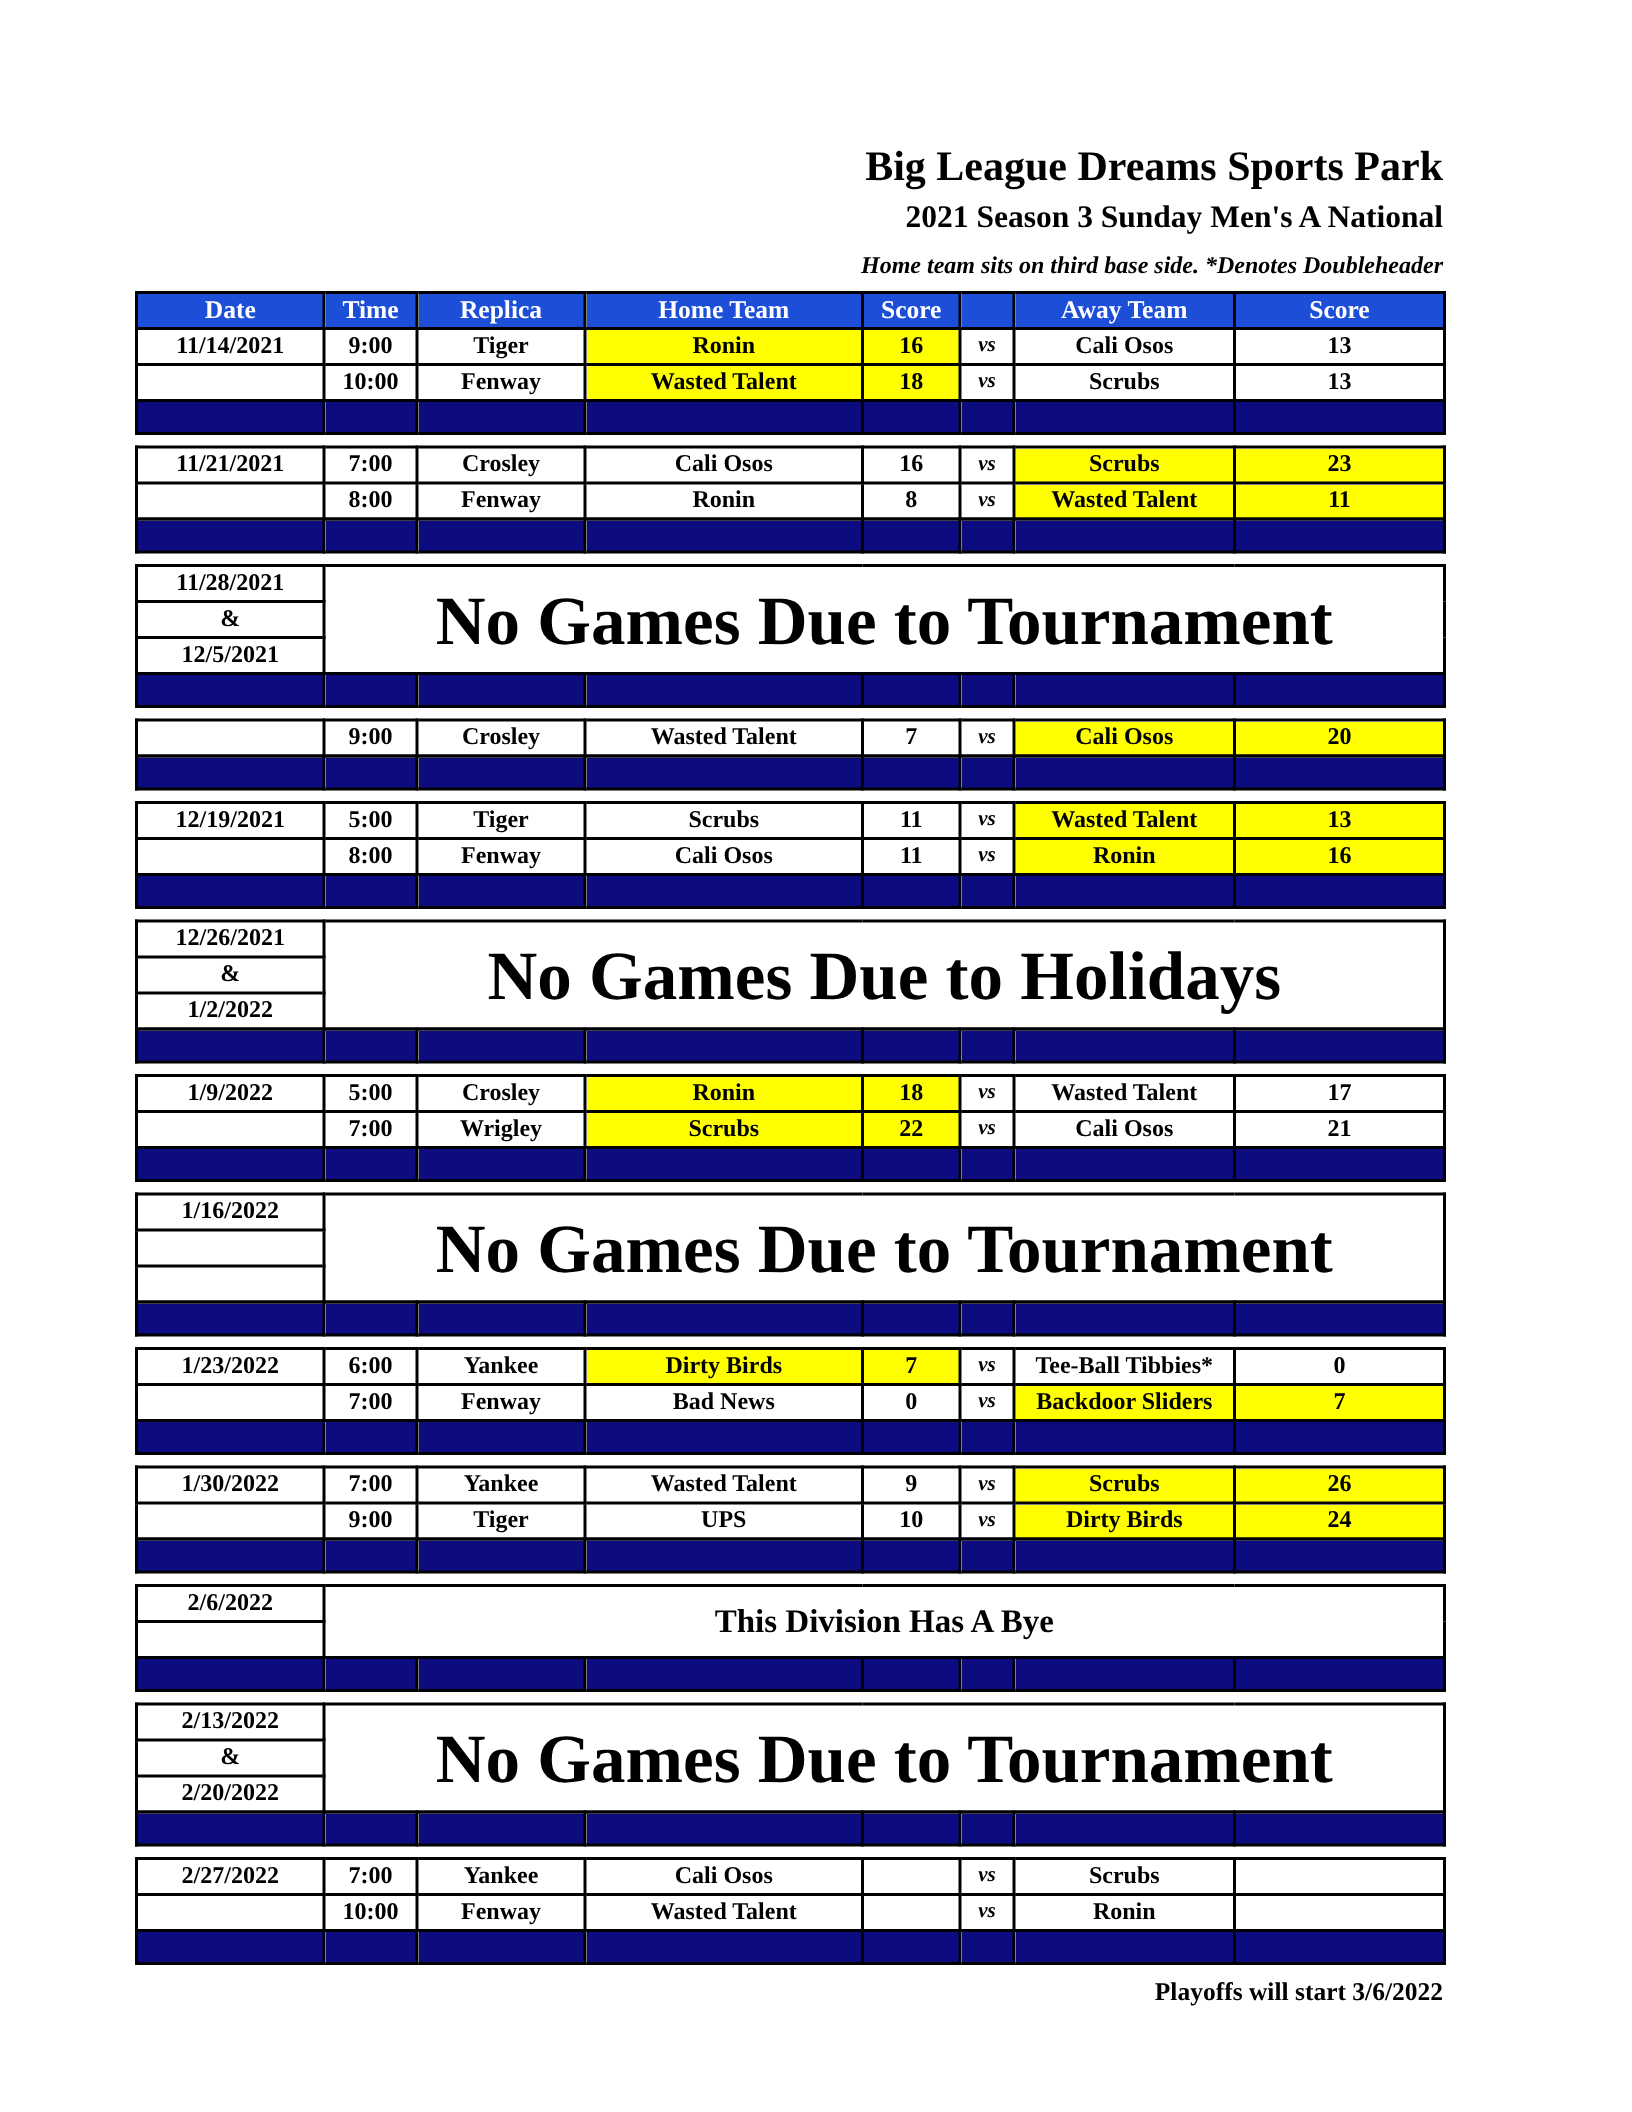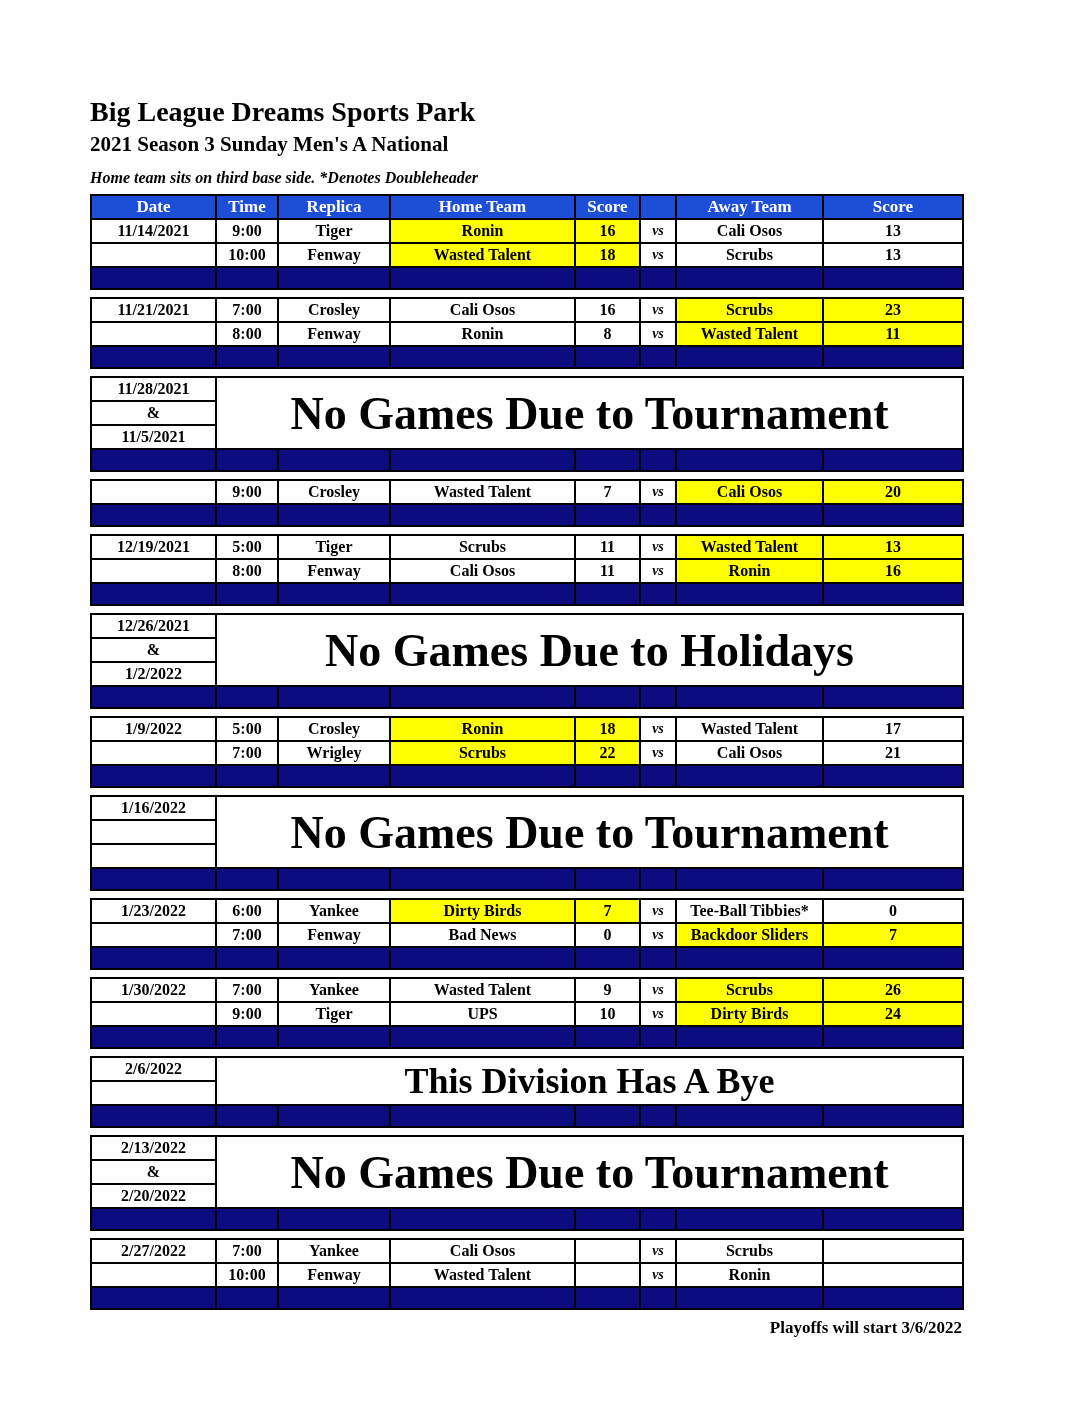--- a/index.html
+++ b/index.html
@@ -1,37 +1,37 @@
 <!DOCTYPE html>
 <html><head>
 <meta charset="utf-8">
 <style>
   html,body{margin:0;padding:0;background:#e8e8e8;}
   .page{width:1088px;height:1408px;background:#ffffff;position:relative;
         font-family:"Liberation Serif", serif; color:#000;}
   .content{position:absolute;left:90px;top:96px;width:872px;}
-  .titleblock{text-align:left;}
+  .titleblock{text-align:right;}
   .title{font-size:28px;font-weight:bold;margin:0 0 4px 0;}
   .subtitle{font-size:21px;font-weight:bold;margin:0 0 12px 0;}
   .note{font-size:16px;font-weight:bold;font-style:italic;margin:0 0 7px 0;}
   table.sec{border-collapse:collapse;table-layout:fixed;width:872px;}
   .fuse{margin-top:-2px;}
   .gap{height:7px;}
   td{border:2px solid #000;height:22px;padding:0 2px;text-align:center;
      vertical-align:middle;font-weight:bold;font-size:16px;white-space:nowrap;
      overflow:hidden;}
   .w1{width:125px;} .w2{width:62px;} .w3{width:112px;} .w4{width:185px;}
   .w5{width:65px;} .w6{width:36px;} .w7{width:147px;} .w8{width:140px;}
   .hdr td{background:#1d4ed8;color:#ffffff;font-size:17px;}
   .sep td{background:#0c0c80;height:20px;}
   .cv{font-style:italic;font-size:14px;}
   tr[data-hl="home"] .ch, tr[data-hl="home"] .chs{background:#ffff00;}
   tr[data-hl="away"] .ca, tr[data-hl="away"] .cas{background:#ffff00;}
   .banner{font-size:46px;font-weight:bold;letter-spacing:0;border-radius:27px;}
-  .bsm{font-size:36px;}
+  .bsm{font-size:22px;}
   .footer{font-size:17px;font-weight:bold;margin:8px 0 0 2px;text-align:right;}
 </style>
 </head>
 <body>
 
 <div class="page">
 <div class="content">
 
   <div class="titleblock">
     <div class="title">Big League Dreams Sports Park</div>
@@ -197,21 +197,21 @@
         </colgroup>
   <tbody>
   <tr>
     <td class="cd">11/28/2021</td>
     <td class="banner" colspan="7" rowspan="3">No Games Due to Tournament</td>
   </tr>
   <tr>
             <td class="cd">&amp;</td>
           </tr>
   <tr>
-            <td class="cd">11/5/2021</td>
+            <td class="cd">12/5/2021</td>
           </tr>
   </tbody>
       </table>
   <table class="sec sep fuse">
   <colgroup>
           <col class="w1">
           <col class="w2">
           <col class="w3">
           <col class="w4">
           <col class="w5">

